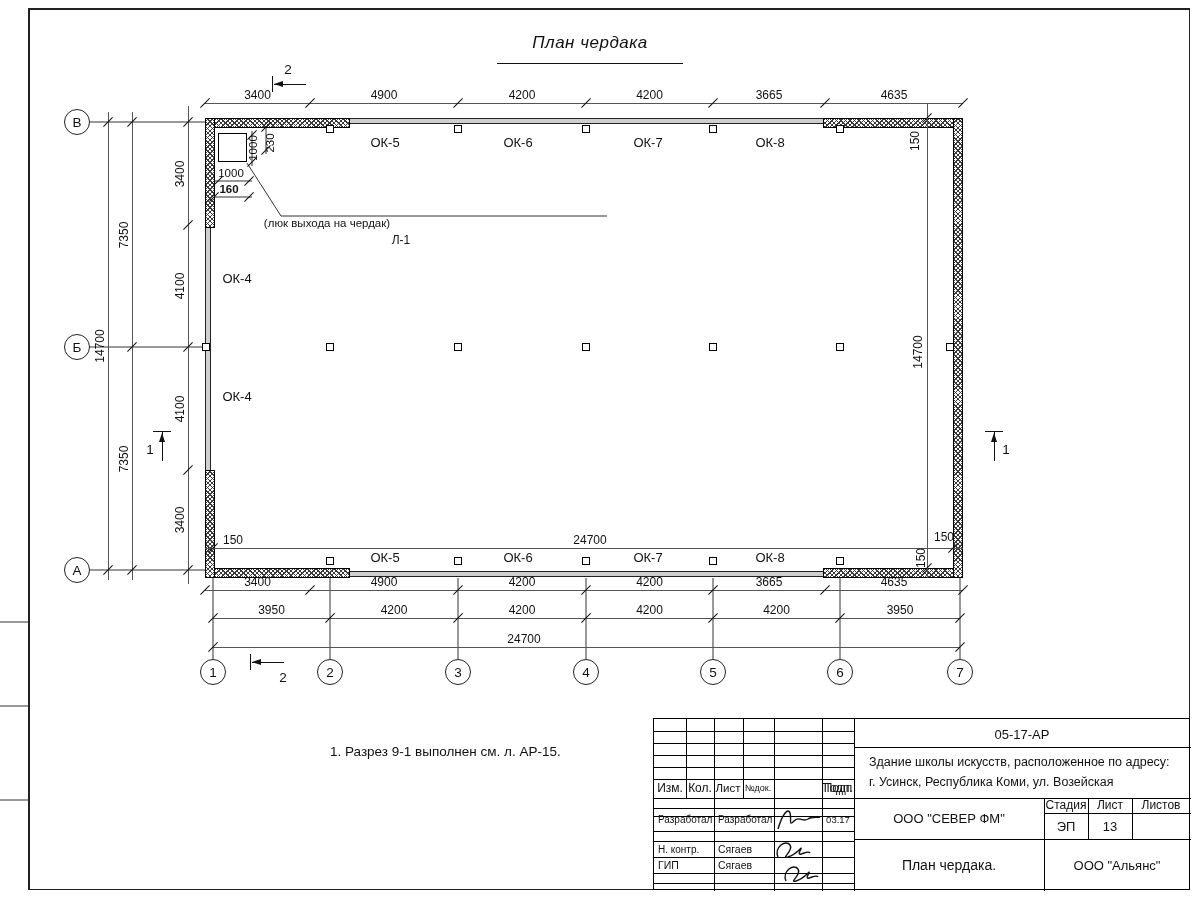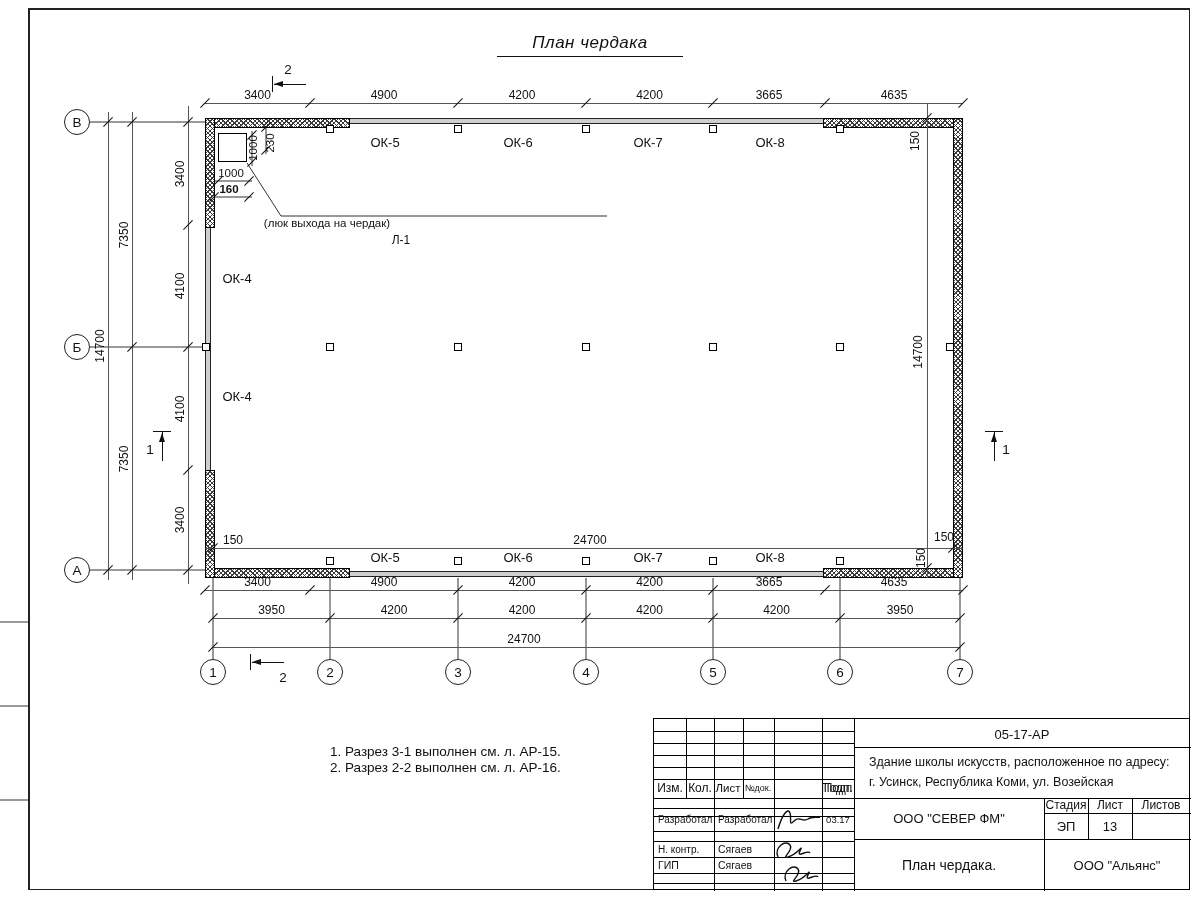--- a/index.html
+++ b/index.html
@@ -6,21 +6,21 @@
   body{
     width:1200px;height:900px;position:relative;background:#fff;
     font-family:"Liberation Sans","DejaVu Sans",sans-serif;color:#111;
     overflow:hidden;
   }
   #drawing{position:absolute;left:0;top:0;width:1200px;height:900px;}
   .frame-line{position:absolute;background:#222;}
   .sheet-title{
     position:absolute;left:497px;top:33px;width:186px;text-align:center;
     font-style:italic;font-size:17px;letter-spacing:.5px;
-    border-bottom:1.2px solid #111;padding-bottom:3px;
+    border-bottom:1.2px solid #111;padding-bottom:10px;
   }
   .wallH{
     position:absolute;box-sizing:border-box;border:1px solid #000;background-color:#fff;
     background-image:
       repeating-linear-gradient(45deg,#3a3a3a 0,#3a3a3a 1px,transparent 1px,transparent 3.2px),
       repeating-linear-gradient(-45deg,#3a3a3a 0,#3a3a3a 1px,transparent 1px,transparent 3.2px);
   }
   .winH{position:absolute;box-sizing:border-box;background:#cfcfcf;border-top:1px solid #222;border-bottom:1px solid #222;}
   .winV{position:absolute;box-sizing:border-box;background:#cfcfcf;border-left:1px solid #222;border-right:1px solid #222;}
   .col-sq{position:absolute;width:8px;height:8px;box-sizing:border-box;border:1.5px solid #000;background:#fff;}
@@ -233,22 +233,21 @@
     <div class="axc" style="left: 200px; top: 659px; position: absolute;">1</div>
     <div class="axc" style="left: 317px; top: 659px; position: absolute;">2</div>
     <div class="axc" style="left: 445px; top: 659px; position: absolute;">3</div>
     <div class="axc" style="left: 573px; top: 659px; position: absolute;">4</div>
     <div class="axc" style="left: 700px; top: 659px; position: absolute;">5</div>
     <div class="axc" style="left: 827px; top: 659px; position: absolute;">6</div>
     <div class="axc" style="left: 947px; top: 659px; position: absolute;">7</div>
   </div>
 
 <div class="notes">
-  <div>1. Разрез 3-1 выполнен см. л. АР-15.</div>
-  <div>2. Разрез 2-2 выполнен см. л. АР-16.</div>
+  <div>1. Разрез 9-1 выполнен см. л. АР-15.</div>
 </div>
 
 <div id="stamp">
 
   <div class="hl" style="left:0;top:12px;width:200px;"></div>
   <div class="hl" style="left:0;top:24px;width:200px;"></div>
   <div class="hl" style="left:0;top:36px;width:200px;"></div>
   <div class="hl" style="left:0;top:48px;width:200px;"></div>
   <div class="hl" style="left:0;top:60px;width:200px;"></div>
   <div class="hl2" style="left:0;top:79px;width:537px;"></div>

